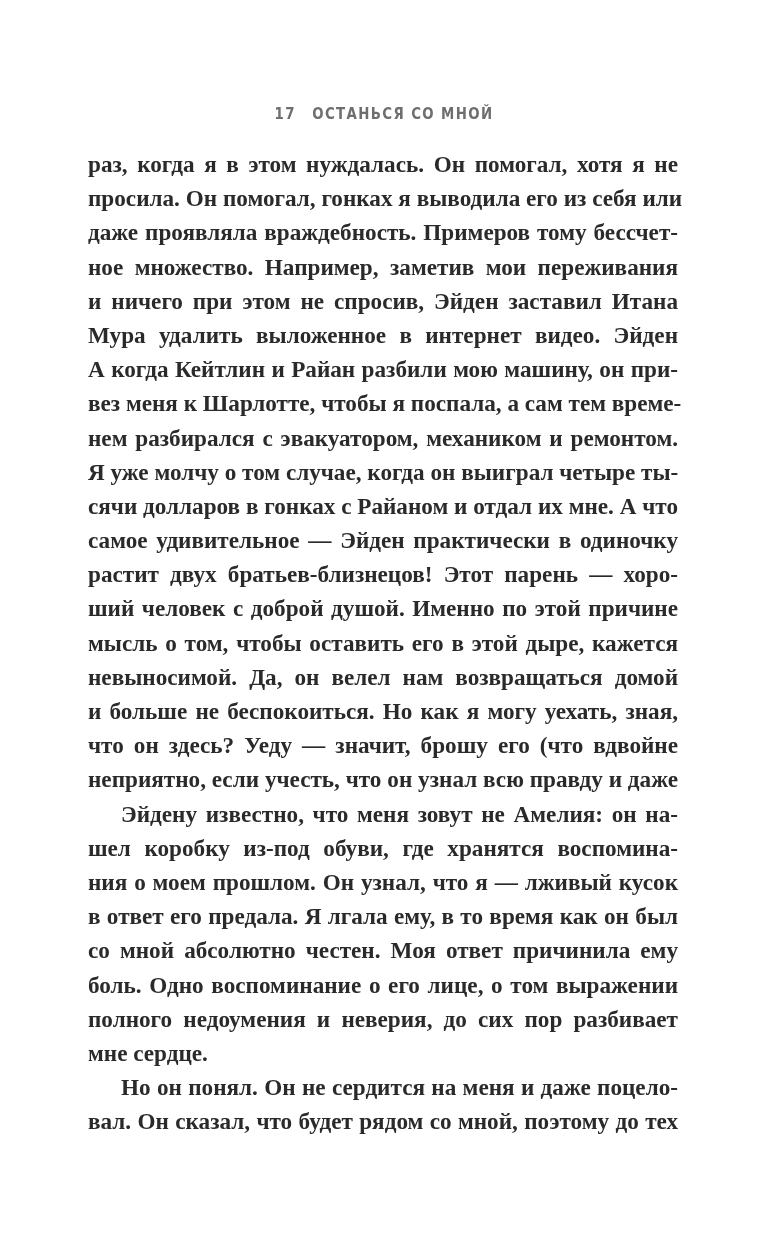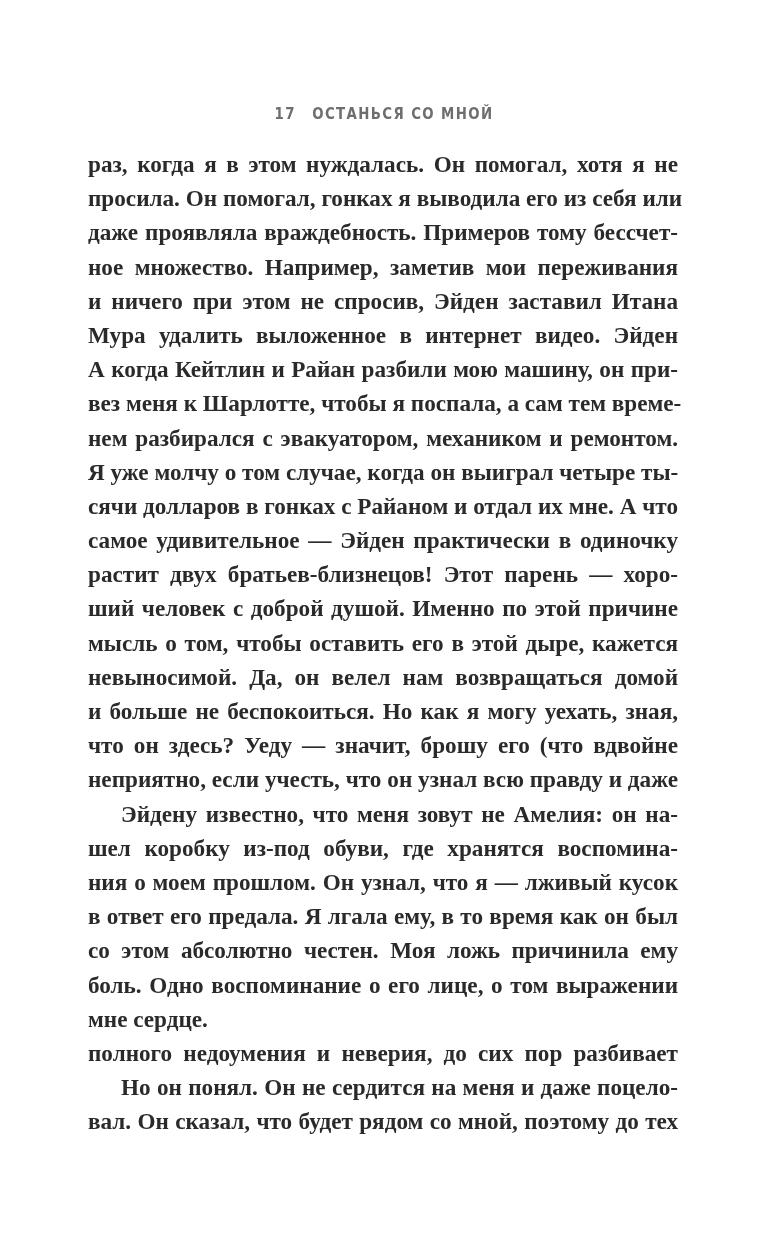--- a/index.html
+++ b/index.html
@@ -92,23 +92,23 @@
         <span class="line">невыносимой. Да, он велел нам возвращаться домой</span>
         <span class="line">и больше не беспокоиться. Но как я могу уехать, зная,</span>
         <span class="line">что он здесь? Уеду — значит, брошу его (что вдвойне</span>
         <span class="line">неприятно, если учесть, что он узнал всю правду и даже</span>
       </div>
       <div>
         <span class="line indent">Эйдену известно, что меня зовут не Амелия: он на-</span>
         <span class="line">шел коробку из-под обуви, где хранятся воспомина-</span>
         <span class="line">ния о моем прошлом. Он узнал, что я — лживый кусок</span>
         <span class="line">в ответ его предала. Я лгала ему, в то время как он был</span>
-        <span class="line">со этом абсолютно честен. Моя ложь причинила ему</span>
+        <span class="line">со мной абсолютно честен. Моя ответ причинила ему</span>
         <span class="line">боль. Одно воспоминание о его лице, о том выражении</span>
+        <span class="line">полного недоумения и неверия, до сих пор разбивает</span>
         <span class="line last">мне сердце.</span>
-        <span class="line">полного недоумения и неверия, до сих пор разбивает</span>
       </div>
       <div>
         <span class="line indent">Но он понял. Он не сердится на меня и даже поцело-</span>
         <span class="line">вал. Он сказал, что будет рядом со мной, поэтому до тех</span>
       </div>
     </div>
 </div>
 
 </body></html>

